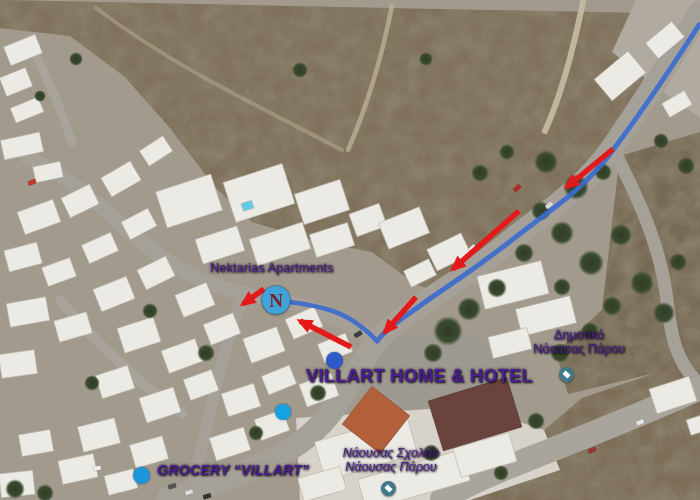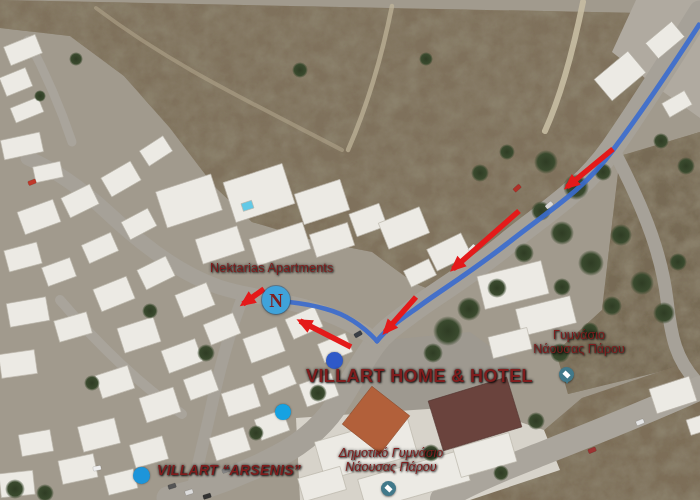--- a/index.html
+++ b/index.html
@@ -2,21 +2,21 @@
 <html><head>
 <meta charset="utf-8">
 <style>
   html,body{margin:0;padding:0;background:#777;}
   #map-root{
     position:relative;width:700px;height:500px;overflow:hidden;
     font-family:"Liberation Sans", sans-serif;
     background:#a19a8d;
   }
   #map-root svg{position:absolute;left:0;top:0;}
-  .ovl{position:absolute;white-space:nowrap;color:#7f1d1d;
+  .ovl{position:absolute;white-space:nowrap;color:#4c1d95;
        text-shadow:0 0 3px rgba(0,0,0,.85),1px 1px 2px rgba(0,0,0,.8);}
   .lbl-nektarias{left:210px;top:261px;font-size:12.5px;font-weight:500;letter-spacing:.2px;}
   .lbl-villart{left:306px;top:366px;font-size:18px;font-weight:bold;letter-spacing:.4px;}
   .lbl-hair{left:296px;top:402px;font-size:15px;font-weight:500;}
   .lbl-grocery{left:157px;top:462px;font-size:14px;font-weight:bold;font-style:italic;letter-spacing:.3px;}
   .lbl-2line{text-align:center;font-size:12.5px;line-height:14px;font-weight:500;white-space:normal;}
   .lbl-gym{left:518px;top:328px;width:122px;}
   .lbl-dimotiko{left:328px;top:446px;width:126px;font-style:italic;}
   .marker-dot{position:absolute;border-radius:50%;box-shadow:0 0 2px rgba(0,0,0,.5);}
   .dot-villart{left:326px;top:352px;width:17px;height:17px;}
@@ -246,25 +246,25 @@
   <div class="school-pin pin-1" style="background: rgb(65, 121, 138);">
     <span class="pin-glyph"></span>
     <span class="pin-tip" style="border-top:5px solid #41798a;"></span>
   </div>
   <div class="school-pin pin-2" style="background: rgb(65, 121, 138);">
     <span class="pin-glyph"></span>
   </div>
 
   <div class="ovl lbl-nektarias">Nektarias Apartments</div>
   <div class="ovl lbl-villart">VILLART HOME &amp; HOTEL</div>
-  <div class="ovl lbl-grocery">VILLART “ARSENIS”</div>
+  <div class="ovl lbl-grocery">GROCERY “VILLART”</div>
 
   <div class="ovl lbl-2line lbl-gym">
-    <div>Γυμνάσιο</div>
+    <div>Δημοτικό</div>
     <div>Νάουσας Πάρου</div>
   </div>
 
   <div class="ovl lbl-2line lbl-dimotiko">
-    <div>Δημοτικό Γυμνάσιο</div>
+    <div>Νάουσας Σχολείο</div>
     <div>Νάουσας Πάρου</div>
   </div>
 
 </div>
 
 </body></html>

